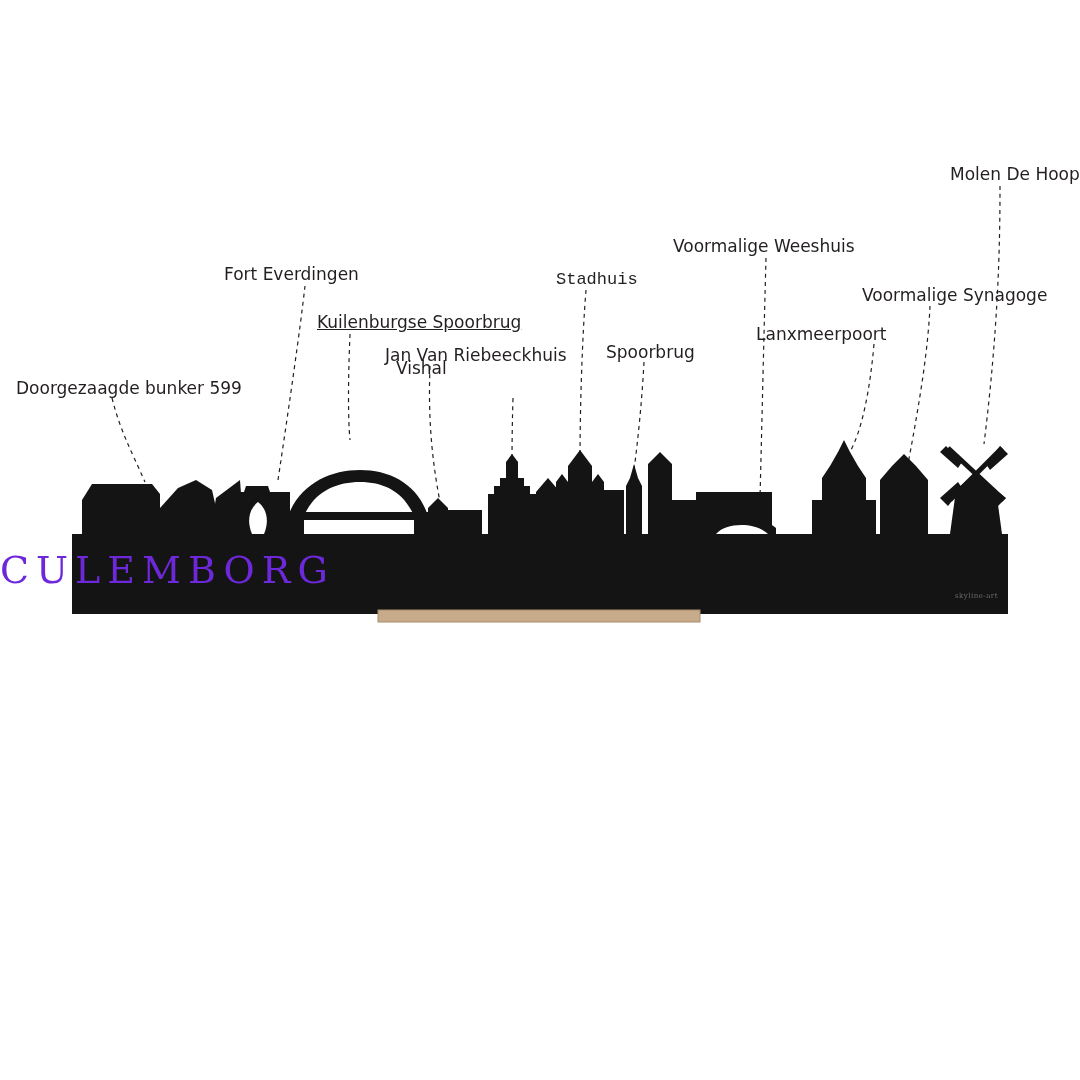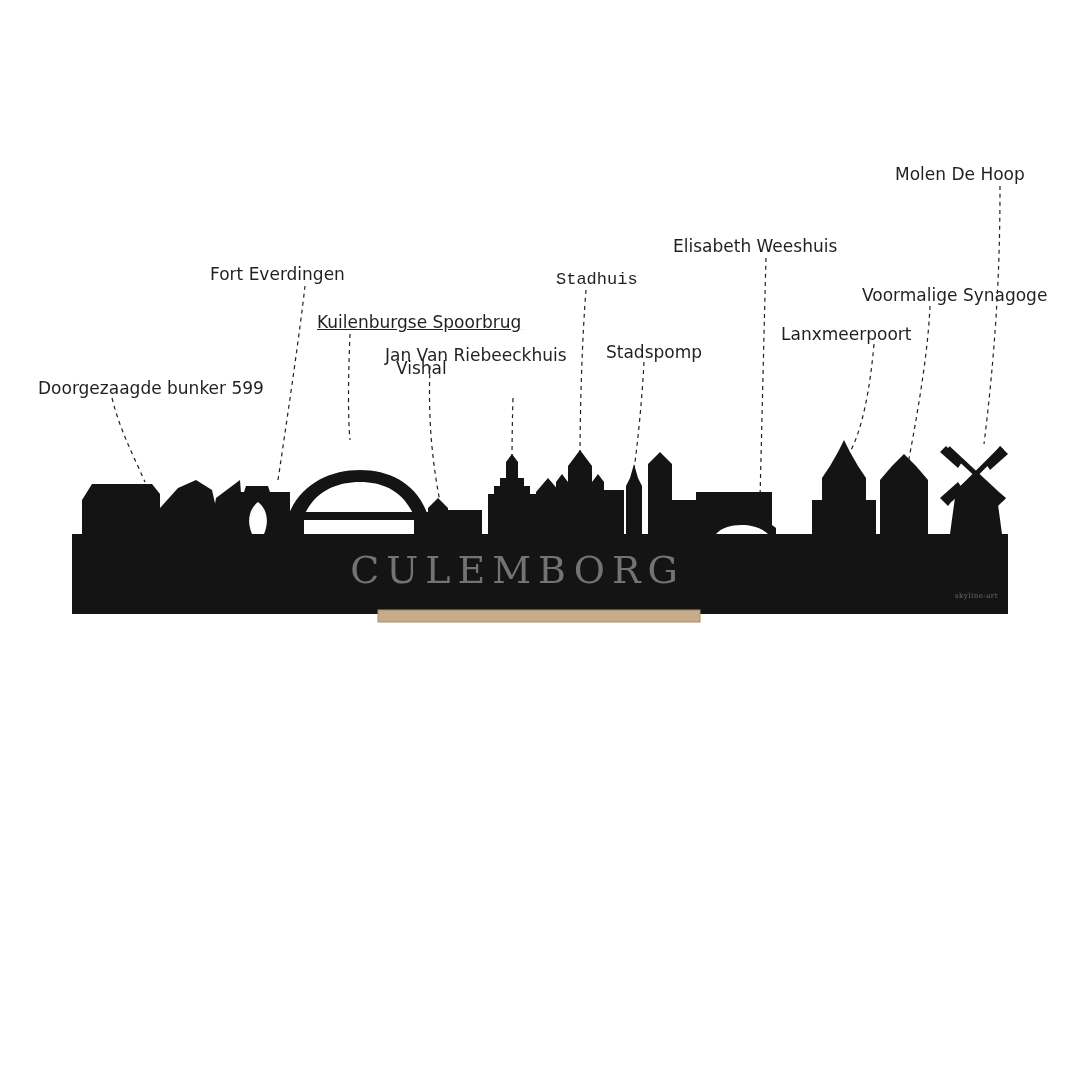--- a/index.html
+++ b/index.html
@@ -34,25 +34,25 @@
     top: 0;
     width: 1080px;
     height: 1080px;
     pointer-events: none;
   }
   .wordmark {
     position: absolute;
     left: 0;
     top: 548px;
     width: 1035px;
-    text-align: center;
+    text-align: left;
     font-family: "DejaVu Serif", serif;
     font-size: 38px;
     letter-spacing: 7px;
-    color: #737373;
+    color: #6d28d9;
     font-weight: 400;
   }
   .signature {
     position: absolute;
     right: 82px;
     top: 592px;
     font-family: "DejaVu Serif", serif;
     font-size: 7px;
     color: #6e6e6e;
     letter-spacing: 0.5px;
@@ -124,25 +124,25 @@
       </g>
       <path d="M946 446 L962 462 L958 468 L940 452 Z M1000 446 L1008 454 L990 470 L986 464 Z M1006 498 L998 506 L982 490 L988 484 Z M948 506 L940 498 L958 482 L962 488 Z"></path>
     </g>
 
     <rect x="378" y="610" width="322" height="12" fill="#c8ab8a" stroke="#a98d6d" stroke-width="1"></rect>
   </svg>
 
   <div class="wordmark">CULEMBORG</div>
   <div class="signature">skyline-art</div>
 
-  <div class="label" style="left:38px;  top:380px;text-align:center;">Doorgezaagde bunker 599</div>
-  <div class="label" style="left:210px; top:266px;">Fort Everdingen</div>
+  <div class="label" style="left:16px;  top:380px;text-align:center;">Doorgezaagde bunker 599</div>
+  <div class="label" style="left:224px; top:266px;">Fort Everdingen</div>
   <div class="label" style="left:317px; top:314px;text-decoration:underline;">Kuilenburgse Spoorbrug</div>
   <div class="label" style="left:385px; top:347px;">Jan Van Riebeeckhuis</div>
   <div class="label" style="left:396px; top:360px;">Vishal</div>
   <div class="label" style="left:556px; top:271px;font-family:Liberation Mono, monospace;">Stadhuis</div>
-  <div class="label" style="left:606px; top:344px;">Stadspomp</div>
-  <div class="label" style="left:673px; top:238px;">Elisabeth Weeshuis</div>
-  <div class="label" style="left:781px; top:326px;">Lanxmeerpoort</div>
+  <div class="label" style="left:606px; top:344px;">Spoorbrug</div>
+  <div class="label" style="left:673px; top:238px;">Voormalige Weeshuis</div>
+  <div class="label" style="left:756px; top:326px;">Lanxmeerpoort</div>
   <div class="label" style="left:862px; top:287px;">Voormalige Synagoge</div>
-  <div class="label" style="left:895px; top:166px;">Molen De Hoop</div>
+  <div class="label" style="left:950px; top:166px;">Molen De Hoop</div>
 
 </div>
 
 </body></html>

